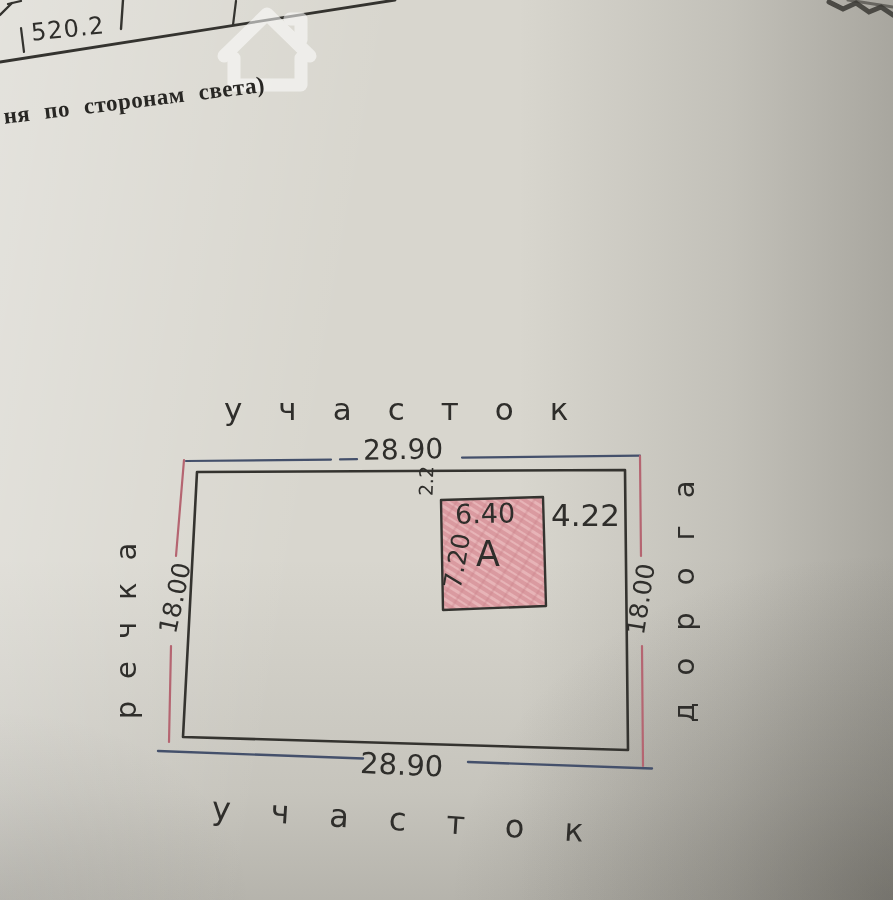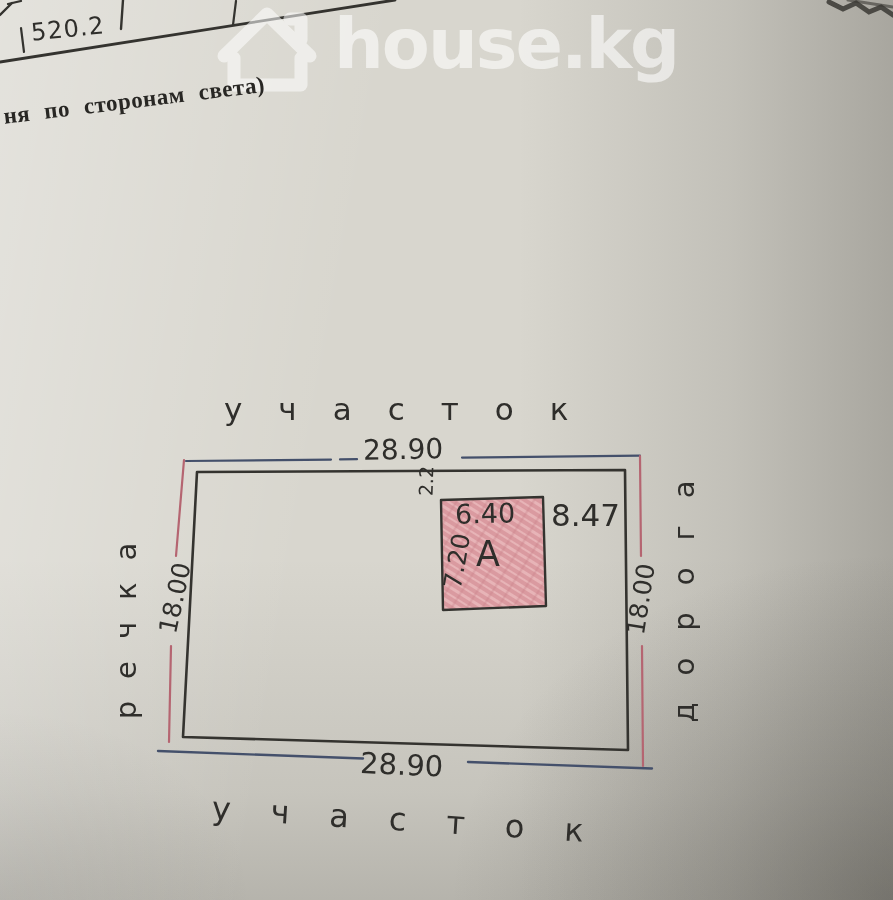--- a/index.html
+++ b/index.html
@@ -101,31 +101,30 @@
 
     <path d="M197,472 L625,470 L628,750 L183,737 Z" fill="none" stroke="#34332f" stroke-width="2.6" stroke-linejoin="round"></path>
 
     <path d="M441,500 L543,497 L546,606 L443,610 Z" fill="url(#bfill)" stroke="#34332f" stroke-width="2.4" stroke-linejoin="round"></path>
   </svg>
 
   <div class="lbl hand num" id="area-value">520.2</div>
 
   <div class="lbl" id="caption">ня по сторонам света)</div>
 
-  <div class="lbl" id="watermark-text">house.kg</div>
 
   <div class="lbl hand word" id="plan-label-top">участок</div>
   <div class="lbl hand word" id="plan-label-bottom">участок</div>
   <div class="lbl hand vert" id="plan-label-left">речка</div>
   <div class="lbl hand vert" id="plan-label-right">дорога</div>
 
   <div class="lbl hand num" id="dim-top">28.90</div>
   <div class="lbl hand num" id="dim-bottom">28.90</div>
   <div class="lbl hand num" id="dim-left">18.00</div>
   <div class="lbl hand num" id="dim-right">18.00</div>
 
   <div class="lbl hand num" id="bldg-width">6.40</div>
-  <div class="lbl hand num" id="bldg-gap-right">8.47</div>
+  <div class="lbl hand num" id="bldg-gap-right">4.22</div>
   <div class="lbl hand num" id="bldg-depth">7.20</div>
   <div class="lbl hand num" id="bldg-gap-top">2.2</div>
   <div class="lbl hand" id="bldg-designation">А</div>
 
 </div>
 
 </body></html>

